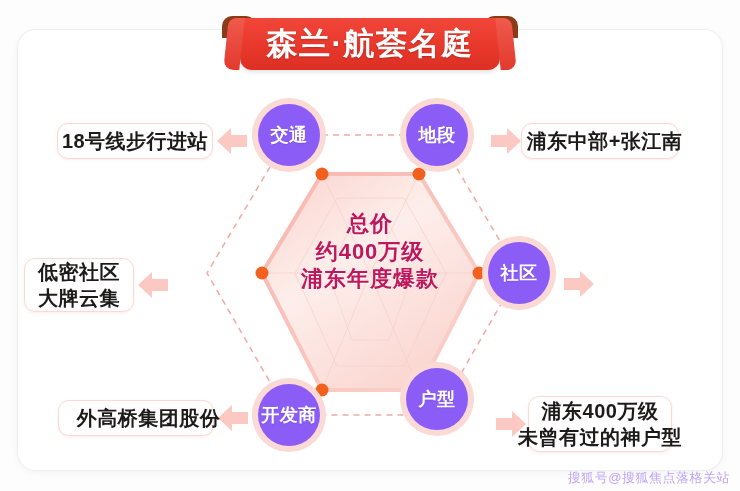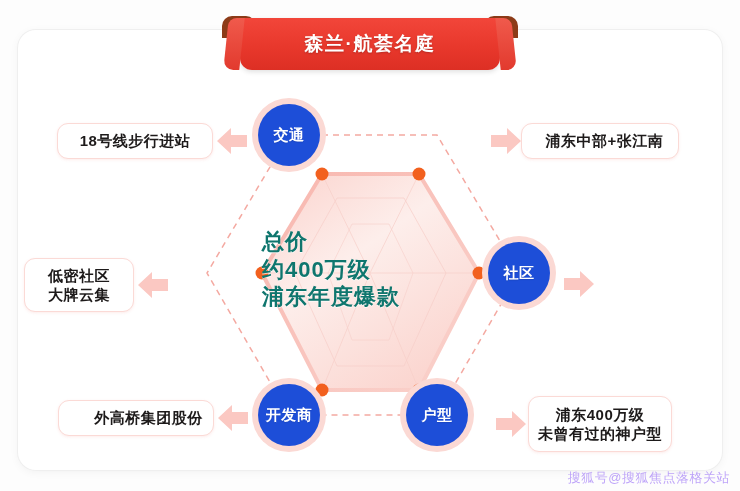--- a/index.html
+++ b/index.html
@@ -55,82 +55,83 @@
     background:linear-gradient(180deg,#f05a4c,#e23a2e);
   }
   .ribbon-body:before{left:-14px;border-radius:8px 0 0 10px;transform:skewX(-6deg);}
   .ribbon-body:after{right:-14px;border-radius:0 8px 10px 0;transform:skewX(6deg);}
   .ribbon-title{
     position:absolute;
     left:18px;top:10px;
     width:260px;height:52px;
     display:flex;align-items:center;justify-content:center;
     color:#ffffff;
-    font-size:19px;font-weight:bold;
+    font-size:31px;font-weight:bold;
     letter-spacing:1.5px;
     text-shadow:0 1px 2px rgba(0,0,0,.22);
     z-index:3;
     white-space:nowrap;
   }
 
   
   .hex-svg{position:absolute;left:0;top:0;width:740px;height:491px;}
 
   
   .node{
     position:absolute;
     width:74px;height:74px;
     border-radius:50%;
     background:#fbd9d4;
     display:flex;align-items:center;justify-content:center;
   }
   .node .inner{
     width:62px;height:62px;
     border-radius:50%;
-    background:#1d4ed8;
+    background:#8b5cf6;
     display:flex;align-items:center;justify-content:center;
     color:#fff;
-    font-size:15px;font-weight:bold;
+    font-size:18px;font-weight:bold;
     letter-spacing:.5px;
     white-space:nowrap;
     text-shadow:0 1px 1px rgba(0,0,0,.10);
     text-align:right;
   }
   .node.n-top-left{left:252px;top:98px;}
   .node.n-top-right{left:400px;top:98px;}
   .node.n-mid-left{left:169px;top:236px;}
   .node.n-mid-right{left:482px;top:236px;}
   .node.n-bot-left{left:252px;top:378px;}
-  .node.n-bot-right{left:400px;top:378px;}
+  .node.n-bot-right{left:400px;top:362px;}
 
   
   .center-text{
     position:absolute;
-    left:262px;top:228px;
+    left:262px;top:210px;
     width:216px;
-    color:#0f766e;
+    text-align:center;
+    color:#be185d;
     font-size:22px;font-weight:bold;
     line-height:1.26;
     letter-spacing:1px;
     z-index:5;
     text-shadow:0 1px 0 rgba(255,255,255,.7);
   }
   .center-text div{white-space:nowrap;}
 
   
   .label-box{
     position:absolute;
     background:#ffffff;
     border:1.6px solid #fbdad6;
     border-radius:11px;
     box-shadow:0 1px 3px rgba(240,120,110,.14);
     display:flex;flex-direction:column;
     align-items:center;justify-content:center;
     color:#1d1a1a;
-    font-size:15px;font-weight:bold;
+    font-size:20px;font-weight:bold;
     line-height:1.3;
     letter-spacing:.5px;
     padding:6px 11px;
     box-sizing:border-box;
     white-space:nowrap;
   }
   .lb-transport{left:57px;top:123px;width:156px;height:36px;}
   .lb-location{left:521px;top:123px;width:158px;height:36px;padding-left:20px;}
   .lb-decor{left:24px;top:258px;width:110px;height:54px;}
   .lb-community{left:598px;top:256px;width:108px;height:56px;}
@@ -213,20 +214,23 @@
 
   <div class="center-text">
     <div>总价</div>
     <div>约400万级</div>
     <div>浦东年度爆款</div>
   </div>
 
   <div class="node n-top-left">
     <div class="inner">交通</div>
   </div>
+  <div class="node n-top-right">
+    <div class="inner">地段</div>
+  </div>
   <div class="node n-mid-right">
     <div class="inner">社区</div>
   </div>
   <div class="node n-bot-left">
     <div class="inner">开发商</div>
   </div>
   <div class="node n-bot-right">
     <div class="inner">户型</div>
   </div>
 

